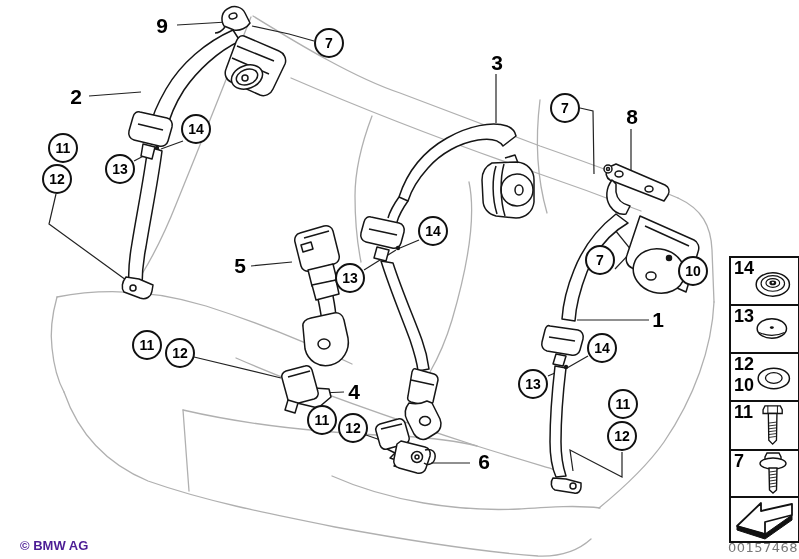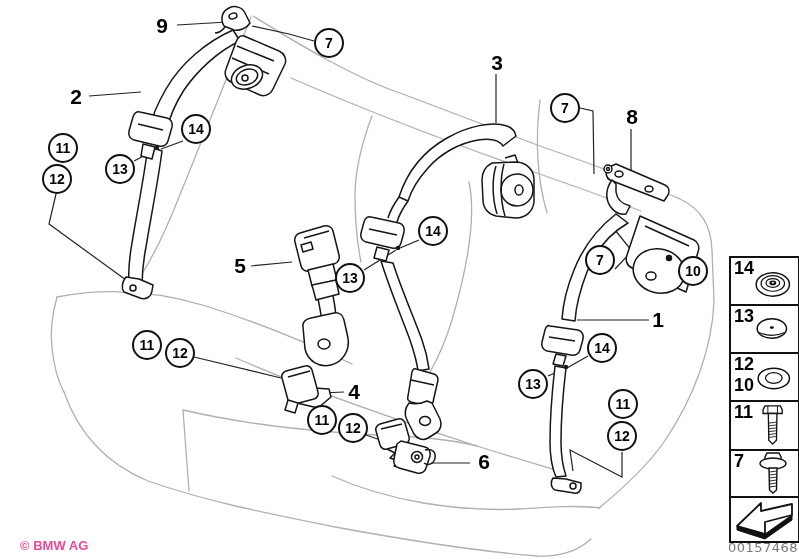--- a/index.html
+++ b/index.html
@@ -11,21 +11,21 @@
            font:bold 14px "Liberation Sans",sans-serif;color:#000;
            transform:translate(-50%,-50%);box-sizing:content-box;}
   .plabel{position:absolute;transform:translate(-50%,-50%);
           font:bold 21px "Liberation Sans",sans-serif;color:#000;}
   .legend{position:absolute;left:729px;top:256px;width:67px;border:2px solid #111;background:#fff;}
   .legend-row{position:relative;height:45px;border-top:2px solid #111;}
   .legend-row:first-child{border-top:none;}
   .legend-num{position:absolute;left:3px;top:0px;font:bold 18px "Liberation Sans",sans-serif;color:#000;}
   .legend-num.second{top:21px;}
   .legend-icon{position:absolute;left:0;top:0;width:67px;height:45px;}
-  .copyright{position:absolute;left:20px;top:538px;font:bold 13px "Liberation Sans",sans-serif;color:#ec4899;}
+  .copyright{position:absolute;left:20px;top:538px;font:bold 13px "Liberation Sans",sans-serif;color:#4c1d95;}
   .part-number{position:absolute;left:724px;top:540px;width:78px;text-align:center;
                font:13px "DejaVu Sans",sans-serif;color:#777;letter-spacing:.5px;}
 </style>
 </head>
 <body>
 
 <div id="stage">
 
   <svg id="linework" width="799" height="559" viewBox="0 0 799 559">
 

